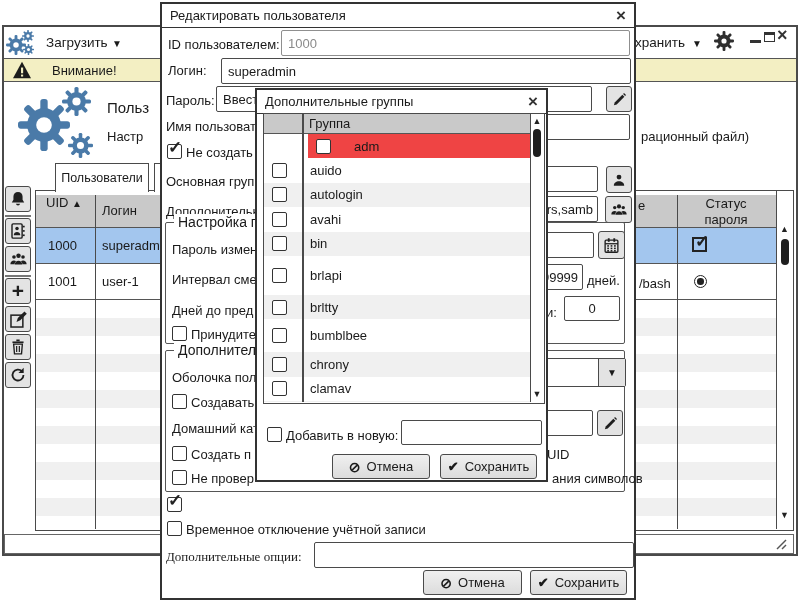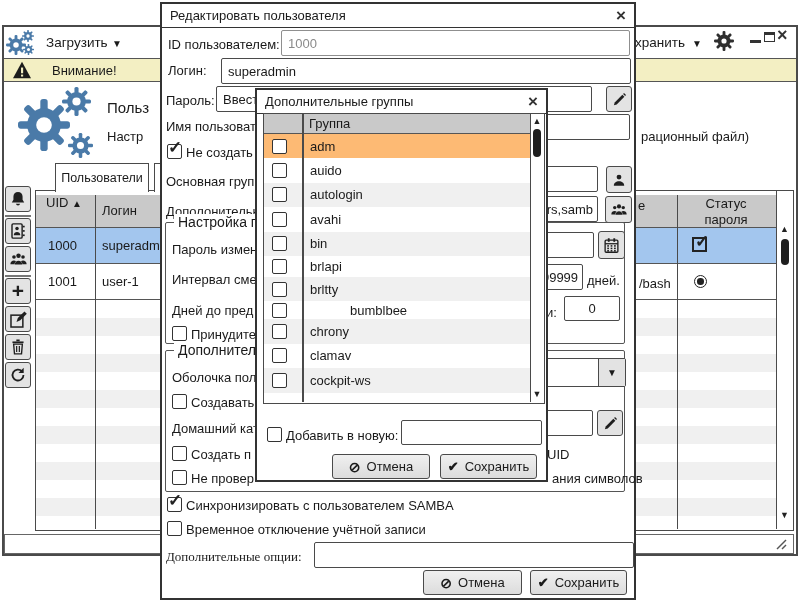--- a/index.html
+++ b/index.html
@@ -23,21 +23,21 @@
   .btn .bicon{font-size:14px;font-weight:700;}
   .cb{position:absolute;width:13px;height:13px;background:#fff;border:1.7px solid #333;border-radius:2px;}
   .cb.checked::after{content:"✓";position:absolute;left:0px;top:-8px;font-size:17px;font-weight:700;color:#222;}
   .cbr{position:relative;flex:0 0 auto;width:13px;height:13px;background:#fff;border:1.7px solid #333;border-radius:2px;margin-left:8px;}
   .fs{position:absolute;border:1.5px solid #555;border-radius:2px;box-sizing:border-box;}
   .legend{position:absolute;top:-9px;left:8px;background:#fff;padding:0 4px;font-size:14px;white-space:nowrap;}
   .vline{position:absolute;width:1.5px;background:#4a4a4a;}
   .sarrow{position:absolute;font-size:9px;color:#222;text-align:center;line-height:1;}
   .thumb{position:absolute;width:8px;background:#1f1f1f;border-radius:4px;}
   .grow{display:flex;align-items:center;position:relative;}
-  .grow.sel{background:#fdba74;}
+  .grow.sel{background:#ef4444;margin-left:44px;}
   .grow.alt{background:#f0f0f0;}
   .gname{margin-left:23px;font-size:13px;}
   .statuscheck{position:absolute;width:15px;height:15px;border:2px solid #222;box-sizing:border-box;}
   .statuscheck::after{content:"✓";position:absolute;left:1px;top:-8px;font-size:17px;font-weight:700;color:#222;}
   .statusradio{position:absolute;width:13px;height:13px;border:1.6px solid #222;border-radius:50%;box-sizing:border-box;}
   .statusradio::after{content:"";position:absolute;left:2.2px;top:2.2px;right:2.2px;bottom:2.2px;background:#222;border-radius:50%;}
   .trow{position:absolute;left:0;width:740px;height:36px;border-bottom:1.4px solid #555;box-sizing:border-box;}
   .hcell{position:absolute;font-size:13px;font-weight:400;}
   svg{display:block;}
 </style>
@@ -342,21 +342,20 @@
 
   <div class="cb" style="left:10px;top:442px;"></div>
   <div class="lbl" style="left:29px;top:443px;">Создать п</div>
   <div class="frag" style="left:385px;top:443px;">UID</div>
 
   <div class="cb" style="left:10px;top:466px;"></div>
   <div class="lbl" style="left:29px;top:467px;">Не провер</div>
   <div class="frag" style="left:390px;top:467px;text-align:center;">ания символов</div>
 
   <div class="cb checked" style="left:5px;top:493px;"></div>
-  <div class="lbl" style="left:24px;top:494px;">Синхронизировать с пользователем SAMBA</div>
 
   <div class="cb" style="left:5px;top:517px;"></div>
   <div class="lbl" style="left:24px;top:518px;">Временное отключение учётной записи</div>
 
   <div class="lbl" style="left:4px;top:545px;font-family:Liberation Serif, serif;">Дополнительные опции:</div>
   <div class="inp" style="left:152px;top:538px;width:320px;height:26px;"></div>
 
   <div class="btn" style="left:261px;top:566px;width:99px;height:25px;">
     <span class="bicon">⊘</span>
       <span>Отмена</span>
@@ -391,29 +390,29 @@
           <span class="gname">autologin</span>
         </div>
         <div class="grow" style="height: 24.4px;">
           <span class="cbr"></span>
           <span class="gname">avahi</span>
         </div>
         <div class="grow alt" style="height: 24.4px;">
           <span class="cbr"></span>
           <span class="gname">bin</span>
         </div>
-        <div class="grow" style="height: 21px;">
+        <div class="grow" style="height: 39px;">
           <span class="cbr"></span>
           <span class="gname">brlapi</span>
         </div>
         <div class="grow alt" style="height: 24.4px;">
           <span class="cbr"></span>
           <span class="gname">brltty</span>
         </div>
-        <div class="grow" style="height: 18px; gap: 40px;">
+        <div class="grow" style="height: 33px;">
           <span class="cbr"></span>
           <span class="gname">bumblbee</span>
         </div>
         <div class="grow alt" style="height: 24.4px;">
           <span class="cbr"></span>
           <span class="gname">chrony</span>
         </div>
         <div class="grow" style="height: 24.4px;">
           <span class="cbr"></span>
           <span class="gname">clamav</span>

